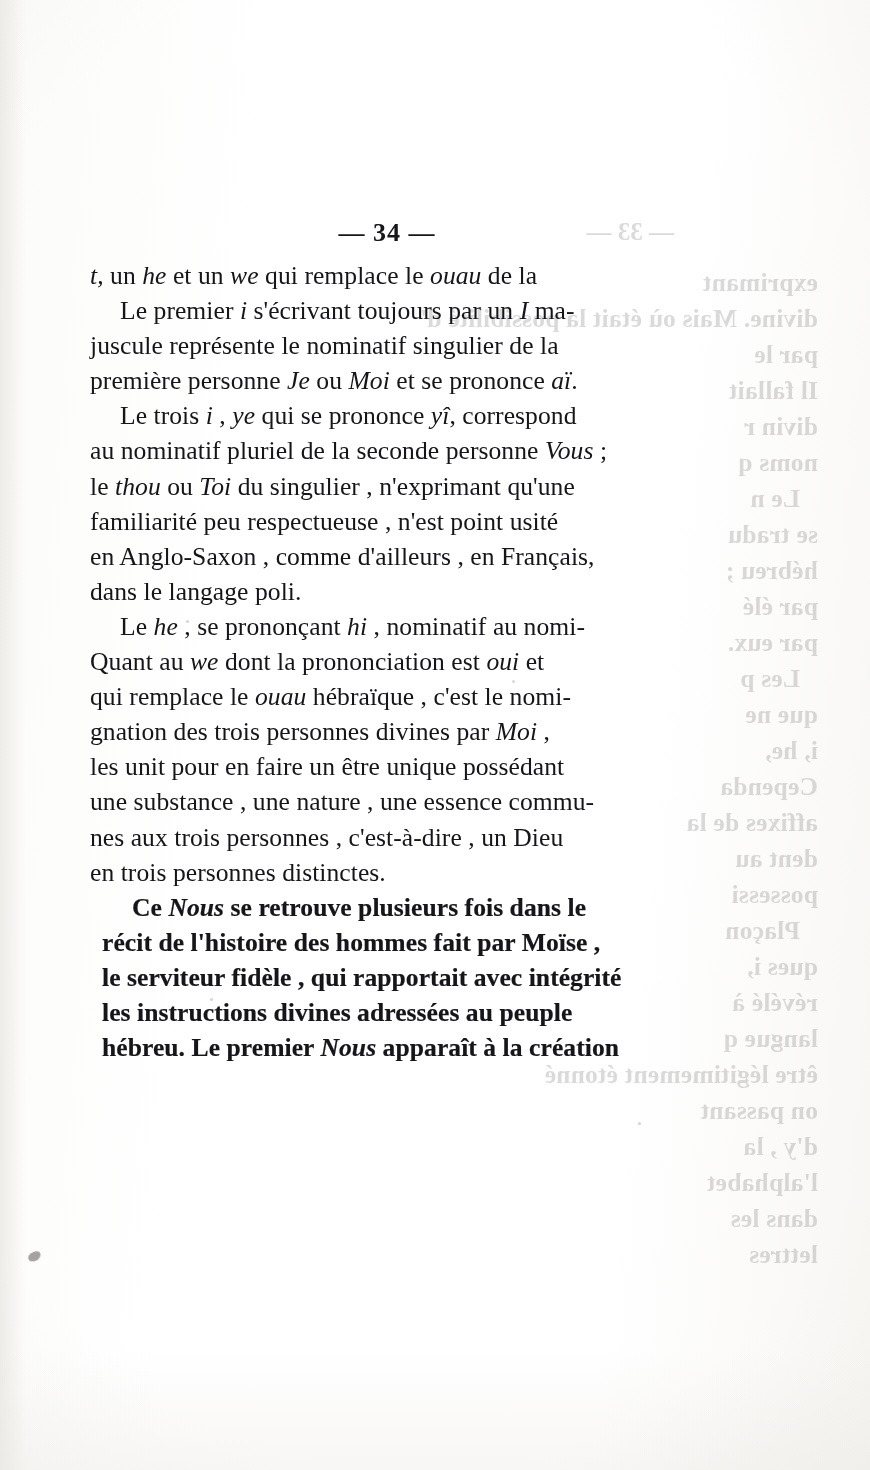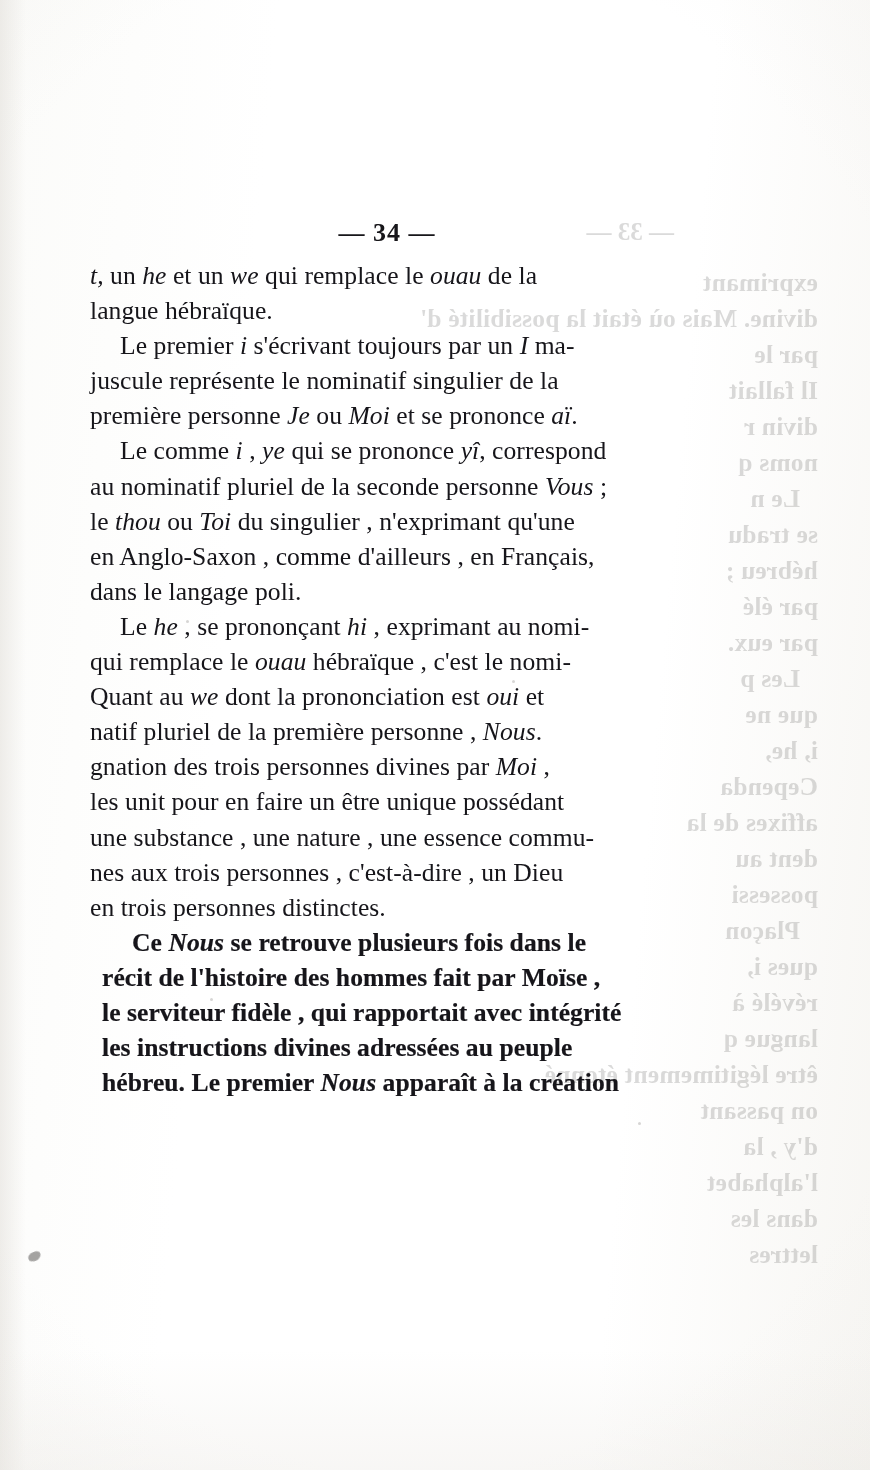--- a/index.html
+++ b/index.html
@@ -177,33 +177,32 @@
       <div class="bleed-line" style="top: 1132px; left: 52px;">d'y , la</div>
       <div class="bleed-line" style="top: 1168px; left: 52px;">l'alphabet</div>
       <div class="bleed-line" style="top: 1204px; left: 52px;">dans les</div>
       <div class="bleed-line" style="top: 1240px; left: 52px;">lettres</div>
     </div>
 
   <div id="recto">
     <div id="page-number">— 34 —</div>
     <div id="textblock">
         <div class="ln"><span class="it">t,</span><span> un </span><span class="it">he</span><span> et  un  </span><span class="it">we</span><span> qui remplace le  </span><span class="it">ouau</span><span>  de la</span></div>
-        <div class="ln"><span>langue hébraïque.</span></div>
         <div class="ln indent"><span>Le  premier </span><span class="it">i</span><span> s'écrivant  toujours  par un </span><span class="it">I</span><span> ma-</span></div>
         <div class="ln"><span>juscule  représente  le  nominatif  singulier  de la</span></div>
         <div class="ln"><span>première personne </span><span class="it">Je</span><span> ou  </span><span class="it">Moi</span><span> et  se prononce </span><span class="it">aï</span><span>.</span></div>
-        <div class="ln indent"><span>Le comme </span><span class="it">i</span><span> , </span><span class="it">ye</span><span> qui se prononce </span><span class="it">yî</span><span>, correspond</span></div>
+        <div class="ln indent"><span>Le trois </span><span class="it">i</span><span> , </span><span class="it">ye</span><span> qui se prononce </span><span class="it">yî</span><span>, correspond</span></div>
         <div class="ln"><span>au nominatif pluriel de la seconde personne </span><span class="it">Vous</span><span> ;</span></div>
         <div class="ln"><span>le </span><span class="it">thou</span><span> ou </span><span class="it">Toi</span><span> du singulier ,  n'exprimant qu'une</span></div>
+        <div class="ln"><span>familiarité  peu  respectueuse , n'est   point  usité</span></div>
         <div class="ln"><span>en  Anglo-Saxon , comme d'ailleurs , en Français,</span></div>
         <div class="ln"><span>dans  le  langage poli.</span></div>
-        <div class="ln indent"><span>Le </span><span class="it">he</span><span> , se prononçant </span><span class="it">hi</span><span> , exprimant au nomi-</span></div>
+        <div class="ln indent"><span>Le </span><span class="it">he</span><span> , se prononçant </span><span class="it">hi</span><span> , nominatif au nomi-</span></div>
+        <div class="ln"><span>Quant au </span><span class="it">we</span><span> dont  la  prononciation  est </span><span class="it">oui</span><span> et</span></div>
         <div class="ln"><span>qui remplace le </span><span class="it">ouau</span><span>  hébraïque , c'est  le  nomi-</span></div>
-        <div class="ln"><span>Quant au </span><span class="it">we</span><span> dont  la  prononciation  est </span><span class="it">oui</span><span> et</span></div>
-        <div class="ln"><span>natif pluriel de la première personne , </span><span class="it">Nous</span><span>.</span></div>
         <div class="ln"><span>gnation  des  trois  personnes  divines  par </span><span class="it">Moi</span><span> ,</span></div>
         <div class="ln"><span>les unit pour  en faire un  être  unique possédant</span></div>
         <div class="ln"><span>une substance ,  une nature , une essence commu-</span></div>
         <div class="ln"><span>nes  aux  trois personnes ,  c'est-à-dire ,  un Dieu</span></div>
         <div class="ln"><span>en trois personnes distinctes.</span></div>
         <div class="ln indent heavy"><span>Ce </span><span class="it">Nous</span><span> se retrouve plusieurs fois dans le</span></div>
         <div class="ln heavy"><span>récit de l'histoire des hommes fait par Moïse ,</span></div>
         <div class="ln heavy"><span>le serviteur fidèle , qui rapportait avec intégrité</span></div>
         <div class="ln heavy"><span>les  instructions  divines  adressées   au  peuple</span></div>
         <div class="ln heavy"><span>hébreu.  Le  premier </span><span class="it">Nous</span><span> apparaît à la création</span></div>

